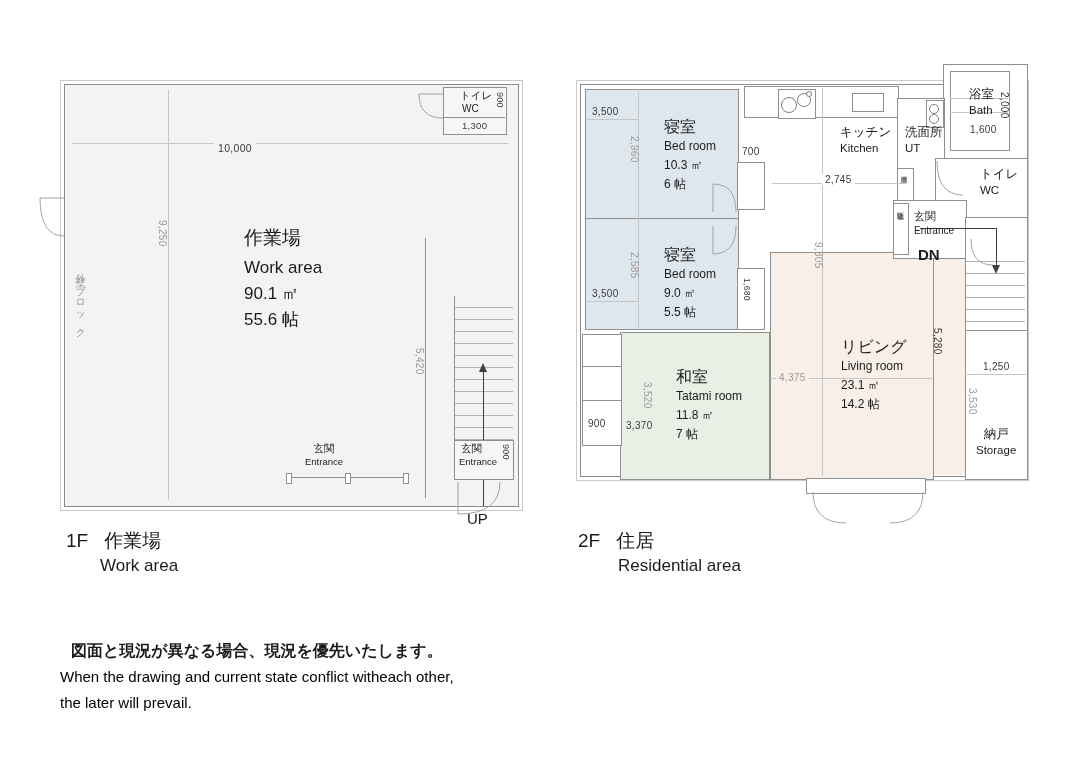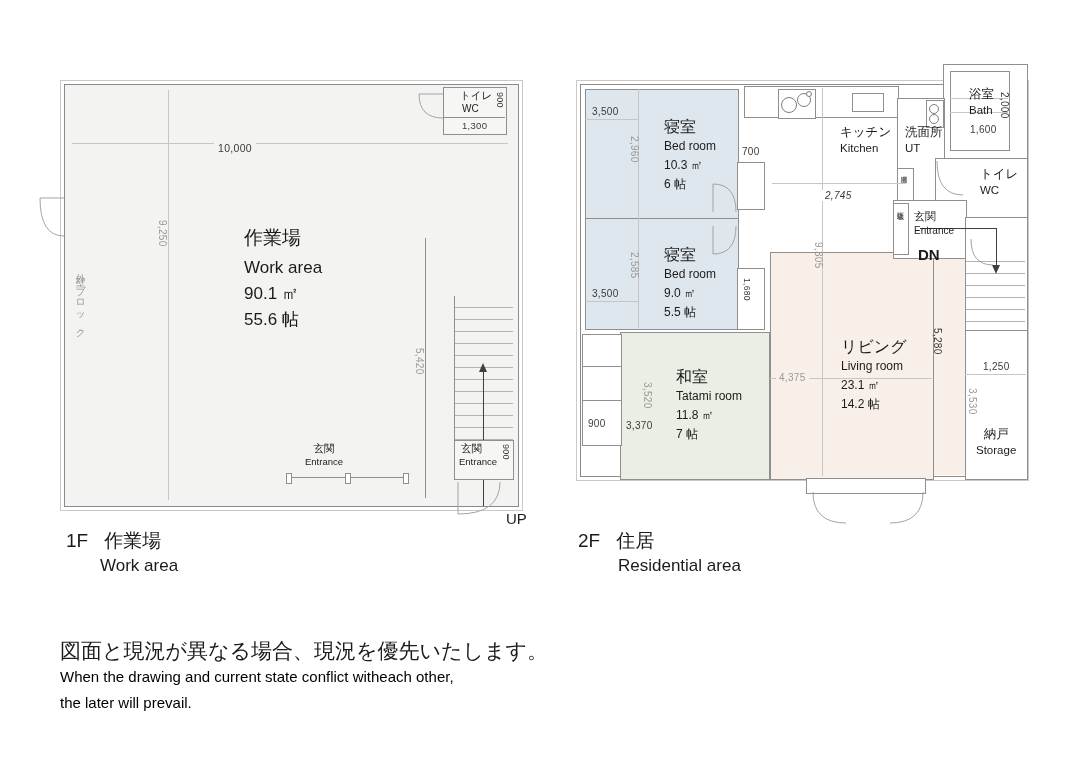--- a/index.html
+++ b/index.html
@@ -32,21 +32,21 @@
   .wk .s{font-size:17px;line-height:26px;}
   .cap{position:absolute;font-size:19px;}
   .cap .fl{margin-right:16px;}
   .cap-en{position:absolute;font-size:17px;}
   .treads{position:absolute;background-image:repeating-linear-gradient(to bottom,transparent 0,transparent 11px,#b2b2b2 11px,#b2b2b2 12px);}
   .ah-up{position:absolute;width:0;height:0;border-left:4px solid transparent;border-right:4px solid transparent;border-bottom:9px solid #3f3f3f;}
   .ah-dn{position:absolute;width:0;height:0;border-left:4px solid transparent;border-right:4px solid transparent;border-top:9px solid #3f3f3f;}
   .circ{position:absolute;border:1px solid #7d7d7d;border-radius:50%;background:#fff;}
   svg.arcs{position:absolute;overflow:visible;}
   svg.arcs path{fill:none;stroke:#a3a3a3;stroke-width:1;}
-  .note .jp{font-size:21px;font-weight:400;line-height:26px;display:block;}
+  .note .jp{font-size:16px;font-weight:700;line-height:26px;display:block;text-align:center;}
   .note .en{font-size:15px;line-height:26px;display:block;color:#000000;}
 </style>
 </head>
 <body>
 
 <div class="plan" style="left:64px;top:84px;width:456px;height:424px;">
   <div class="shell" style="left:0;top:0;width:453px;height:421px;background:#f3f3f1;"></div>
 
   <div class="vl" style="left:104px;top:6px;height:410px;"></div>
   <div class="hl" style="left:8px;top:59px;width:436px;"></div>
@@ -68,21 +68,21 @@
     <span class="s">Work area</span>
     <span class="s">90.1 ㎡</span>
     <span class="s">55.6 帖</span>
   </div>
 
   <div class="lbl vtext" style="left:9px;top:182px;font-size:10px;color:#9a9a9a;letter-spacing:3px;">外壁 ブロック</div>
 
   <div class="treads" style="left:390px;top:212px;width:58px;height:144px;border-left:1px solid #8f8f8f;"></div>
   <div class="vl arrowc" style="left:419px;top:288px;height:134px;"></div>
   <div class="ah-up" style="left:415px;top:279px;"></div>
-  <div class="lbl" style="left:403px;top:426px;font-size:15px;margin-left:39px;">UP</div>
+  <div class="lbl" style="left:403px;top:426px;font-size:15px;">UP</div>
 
   <div class="wall" style="left:390px;top:356px;width:58px;height:38px;background:#f6f6f5;"></div>
   <div class="lbl" style="left:397px;top:358px;font-size:10.5px;">玄関</div>
   <div class="lbl" style="left:395px;top:372px;font-size:9.5px;">Entrance</div>
   <div class="lbl dim sm vdim" style="left:437px;top:360px;font-size:9px;">900</div>
 
   <div class="lbl" style="left:228px;top:358px;width:64px;text-align:center;">
     <span style="display:block;font-size:10.5px;">玄関</span>
     <span style="display:block;font-size:9.5px;">Entrance</span>
   </div>
@@ -205,21 +205,21 @@
     <span class="jp">納戸</span>
     <span class="en">Storage</span>
   </div>
 
   <div class="lbl dim" style="left:16px;top:44px;">3,500</div>
   <div class="lbl dim lt vdim" style="left:53px;top:74px;">2,960</div>
   <div class="lbl dim" style="left:16px;top:226px;">3,500</div>
   <div class="lbl dim lt vdim" style="left:53px;top:190px;">2,585</div>
   <div class="lbl dim" style="left:166px;top:84px;">700</div>
   <div class="lbl dim sm vdim" style="left:166px;top:216px;">1,680</div>
-  <div class="lbl dim bgw" style="left:246px;top:128px;font-style:italic;">2,745</div>
+  <div class="lbl dim bgw" style="left:246px;top:112px;">2,745</div>
   <div class="lbl dim lt vdim" style="left:237px;top:180px;">9,305</div>
   <div class="lbl dim vdim" style="left:356px;top:266px;">5,280</div>
   <div class="lbl dim lt bglv" style="left:200px;top:310px;">4,375</div>
   <div class="lbl dim vdim" style="left:423px;top:30px;">2,000</div>
   <div class="lbl dim" style="left:394px;top:62px;">1,600</div>
   <div class="lbl dim bgw" style="left:404px;top:299px;">1,250</div>
   <div class="lbl dim lt vdim" style="left:391px;top:326px;">3,530</div>
   <div class="lbl dim lt vdim" style="left:66px;top:320px;">3,520</div>
   <div class="lbl dim" style="left:12px;top:356px;">900</div>
   <div class="lbl dim" style="left:50px;top:358px;">3,370</div>

